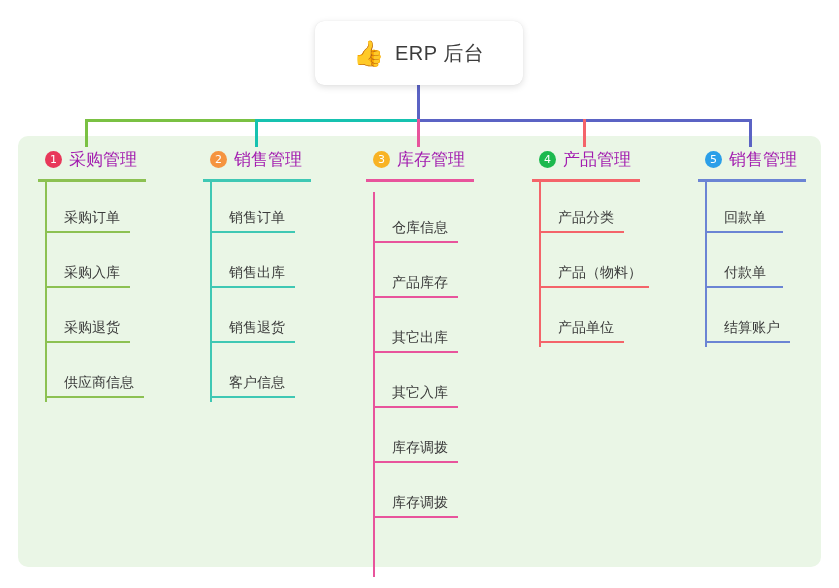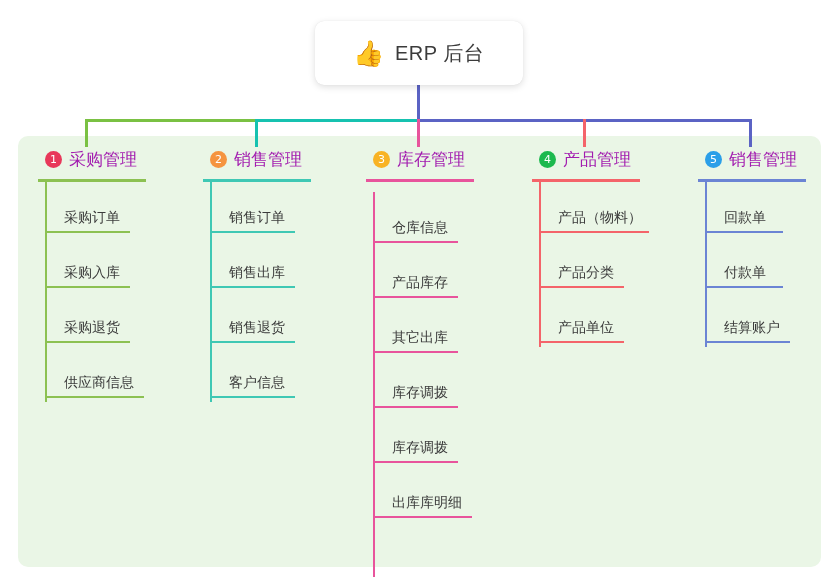--- a/index.html
+++ b/index.html
@@ -224,49 +224,49 @@
       </div>
       <div class="item">
         <span class="item-label">产品库存</span>
         <span class="item-rule" style="background:#e8549c; width:85px;"></span>
       </div>
       <div class="item">
         <span class="item-label">其它出库</span>
         <span class="item-rule" style="background:#e8549c; width:85px;"></span>
       </div>
       <div class="item">
+        <span class="item-label">其它入库</span>
+        <span class="item-rule" style="background:#e8549c; width:85px;"></span>
+      </div>
+      <div class="item">
         <span class="item-label">库存调拨</span>
         <span class="item-rule" style="background:#e8549c; width:85px;"></span>
       </div>
       <div class="item">
         <span class="item-label">库存调拨</span>
         <span class="item-rule" style="background:#e8549c; width:85px;"></span>
-      </div>
-      <div class="item">
-        <span class="item-label">出库库明细</span>
-        <span class="item-rule" style="background:#e8549c; width:99px;"></span>
       </div>
     </div>
   </div>
 
   <div class="column" style="left:532px; top:146px; width:160px;">
     <div class="col-head">
       <span class="badge" style="background:#1cb94e;">4</span>
       <span class="col-title">产品管理</span>
     </div>
     <div class="head-rule" style="background:#f4646a; width:108px;"></div>
     <div class="col-body" style="height:165px;">
       <div class="spine" style="height:165px; background:#f4646a;"></div>
       <div class="item">
+        <span class="item-label">产品分类</span>
+        <span class="item-rule" style="background:#f4646a; width:85px;"></span>
+      </div>
+      <div class="item">
         <span class="item-label">产品（物料）</span>
         <span class="item-rule" style="background:#f4646a; width:110px;"></span>
-      </div>
-      <div class="item">
-        <span class="item-label">产品分类</span>
-        <span class="item-rule" style="background:#f4646a; width:85px;"></span>
       </div>
       <div class="item">
         <span class="item-label">产品单位</span>
         <span class="item-rule" style="background:#f4646a; width:85px;"></span>
       </div>
     </div>
   </div>
 
   <div class="column" style="left:698px; top:146px; width:150px;">
     <div class="col-head">

